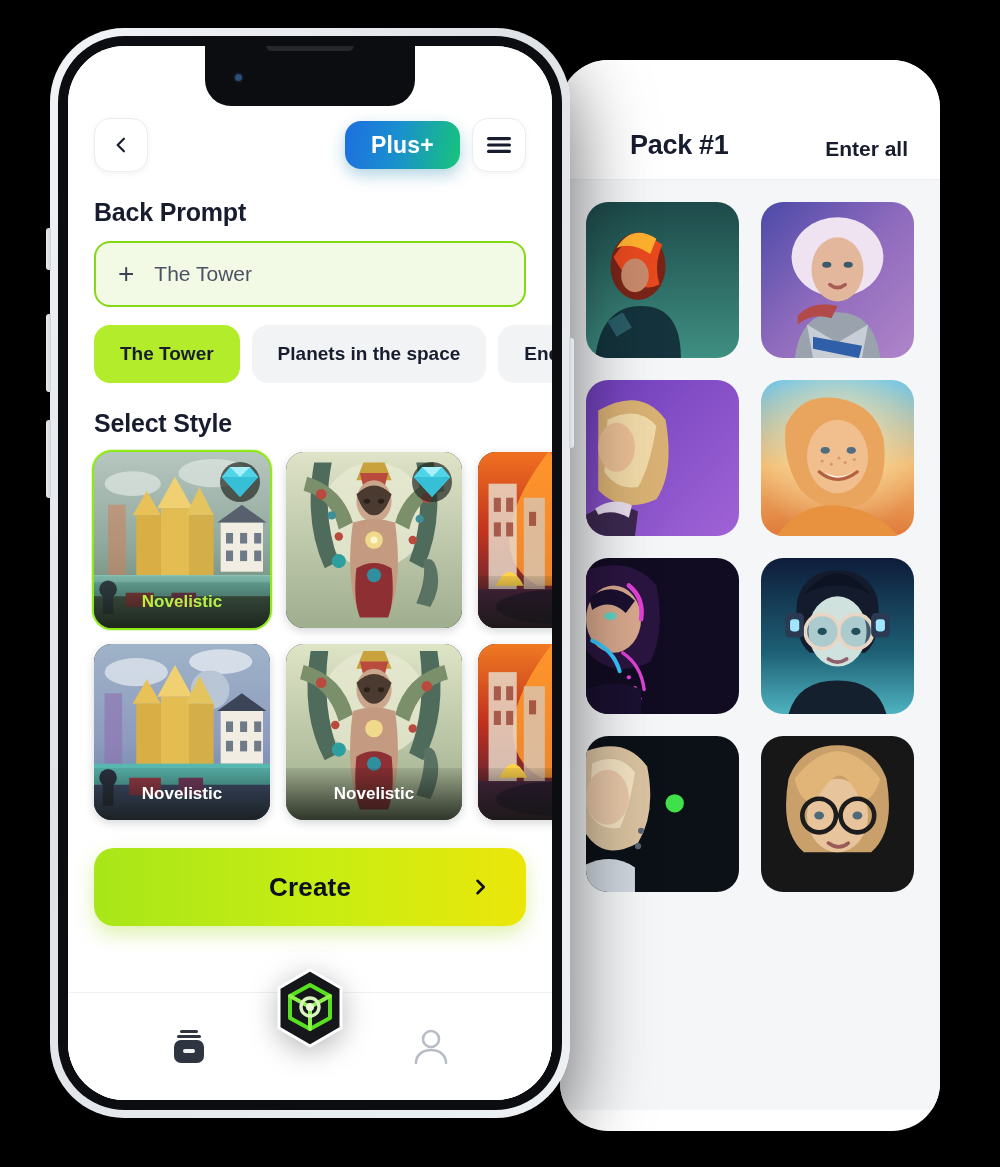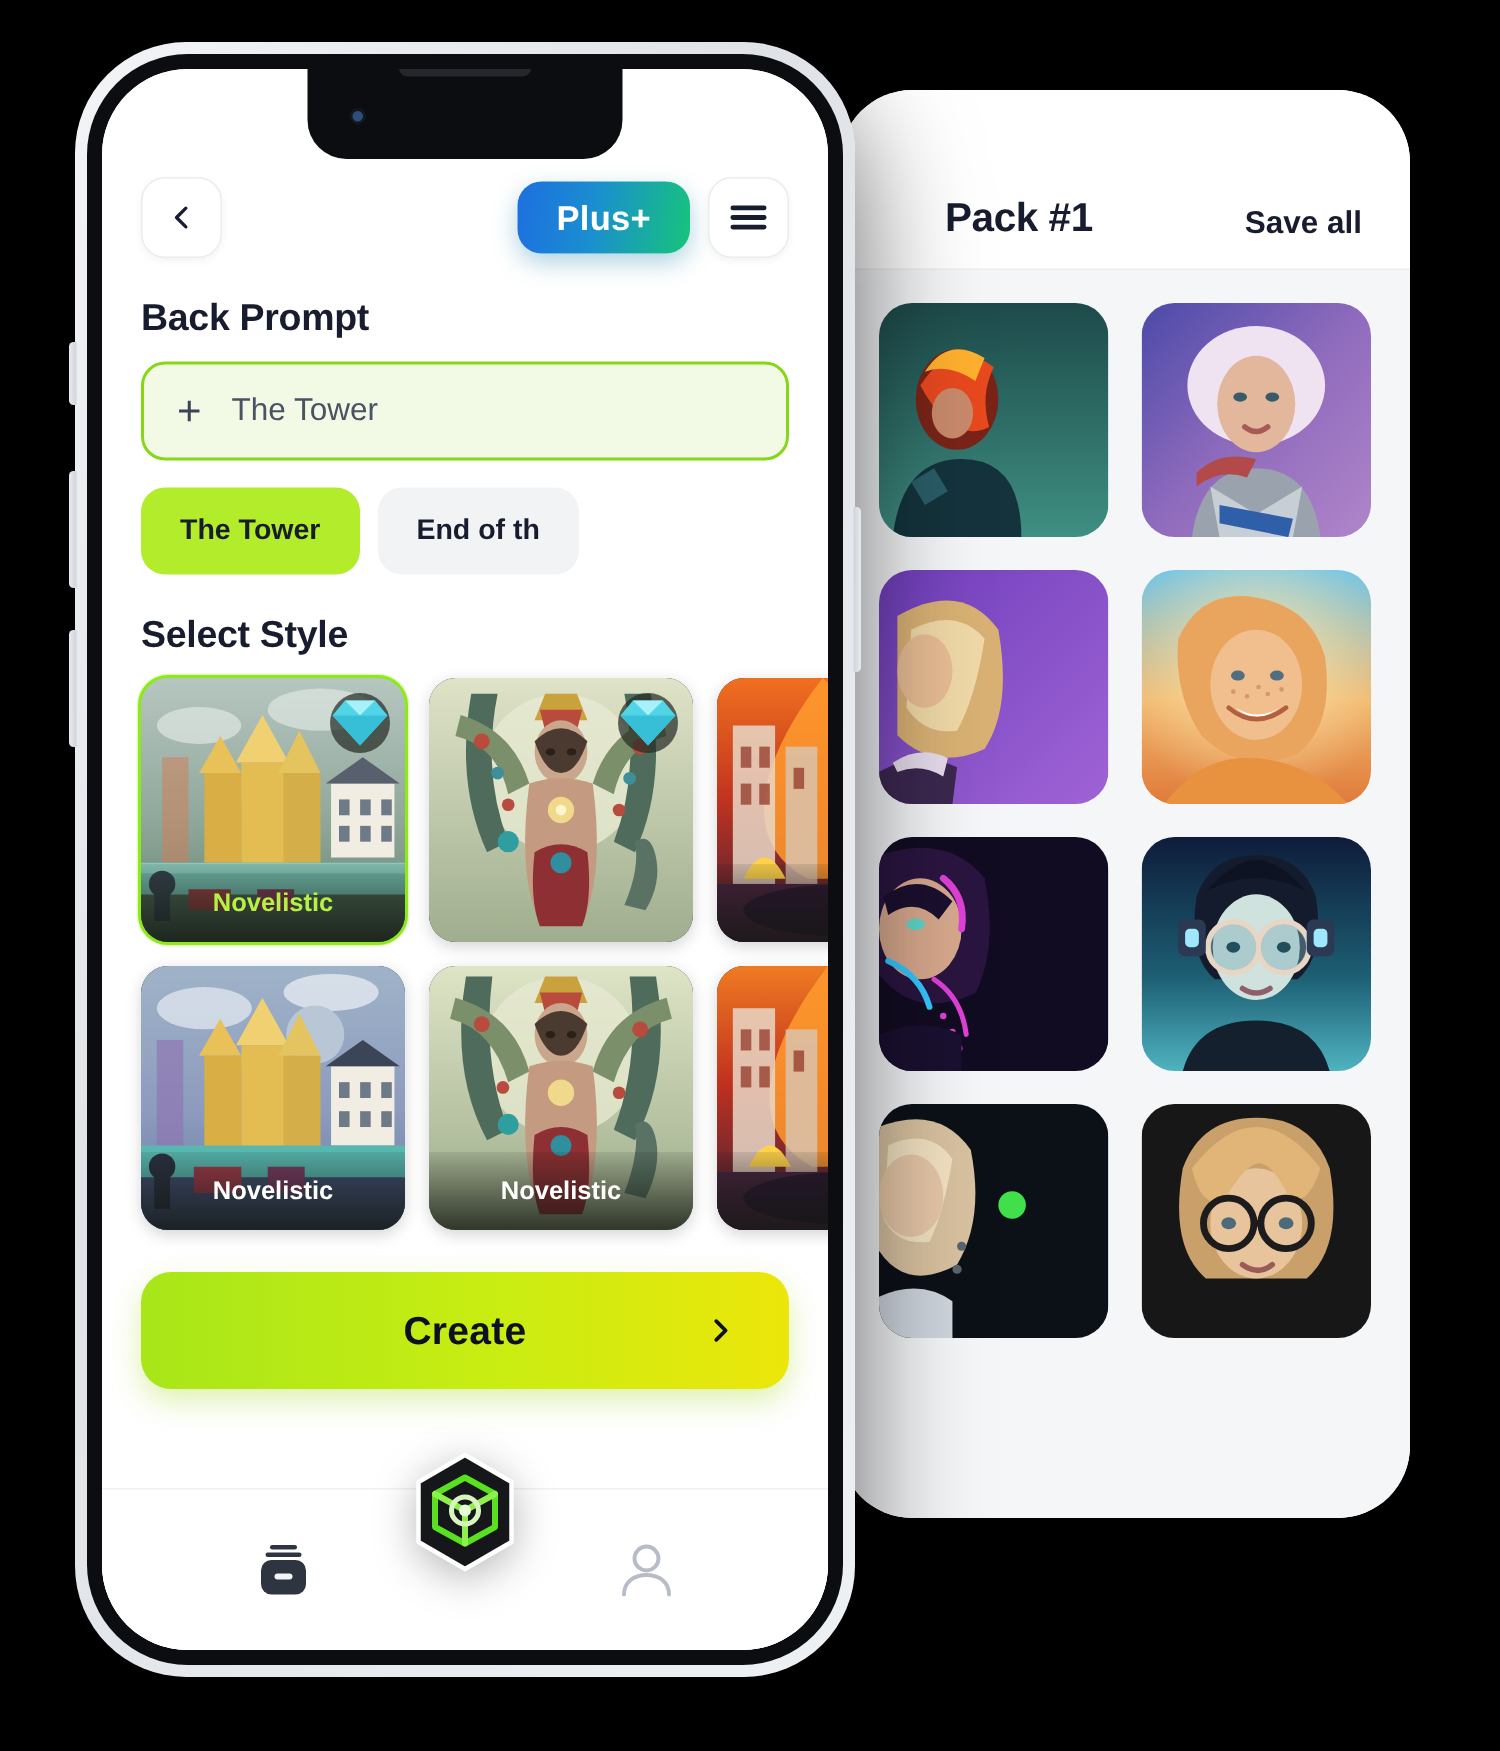--- a/index.html
+++ b/index.html
@@ -7,21 +7,21 @@
     width:1000px; height:1167px;
     background:#000;
     font-family:"Liberation Sans", sans-serif;
     overflow:hidden;
   }
   #stage { position:relative; width:1000px; height:1167px; background:#000; }
 
   
   .phone-back {
     position:absolute; left:560px; top:60px;
-    width:380px; height:952px;
+    width:380px; height:1071px;
     background:#fff;
     border-radius:48px;
     box-shadow:0 30px 70px rgba(0,0,0,.55);
     overflow:hidden;
   }
   .pb-header {
     height:120px; background:#fff;
     display:flex; align-items:flex-end; justify-content:space-between;
     padding:0 32px 18px 70px;
     border-bottom:1px solid #eceef1;
@@ -162,21 +162,21 @@
   .hidden-label { position:absolute; width:1px; height:1px; overflow:hidden; clip:rect(0 0 0 0); }
 </style>
 </head>
 <body>
 
 <div id="stage">
 
   <div class="phone-back">
     <div class="pb-header">
       <div class="pb-title">Pack #1</div>
-      <div class="pb-save">Save all</div>
+      <div class="pb-save">Enter all</div>
     </div>
     <div class="pb-grid">
 
       <div class="pb-cell">
         <svg viewBox="0 0 100 102" preserveAspectRatio="xMidYMid slice">
           <defs>
               <linearGradient id="g1" x1="0" y1="0" x2="0" y2="1">
                 <stop offset="0" stop-color="#1d4a4a"></stop>
                 <stop offset="1" stop-color="#3f8f82"></stop>
               </linearGradient>
@@ -378,20 +378,21 @@
           </div>
 
           <div class="sec-title">Back Prompt</div>
           <div class="prompt-box">
             <span class="plus-glyph">+</span>
             <span class="prompt-val" placeholder="Enter your prompt">The Tower</span>
           </div>
 
           <div class="chips">
             <div class="chip on">The Tower</div>
+            <div class="chip">Planets in the space</div>
             <div class="chip">End of th</div>
           </div>
 
           <div class="sec-title">Select Style</div>
 
           <div class="styles">
 
             <div class="scard sel">
               <svg viewBox="0 0 100 100" preserveAspectRatio="xMidYMid slice">
                 <defs>

